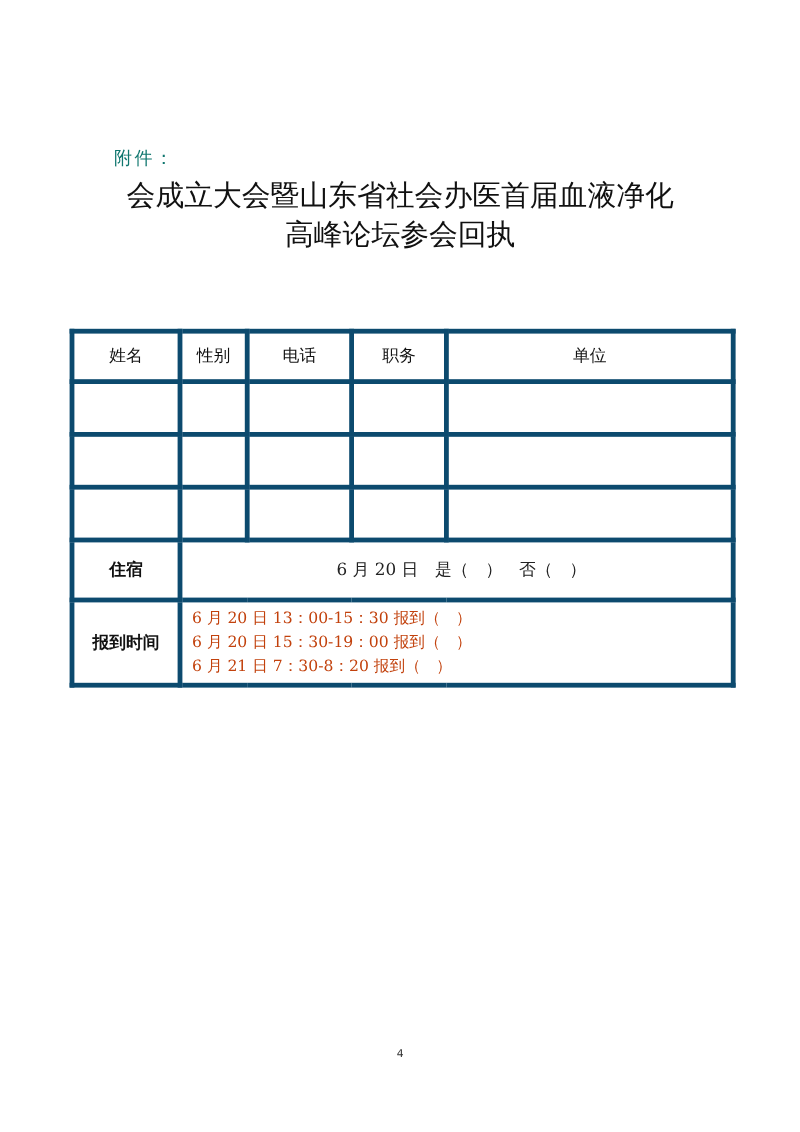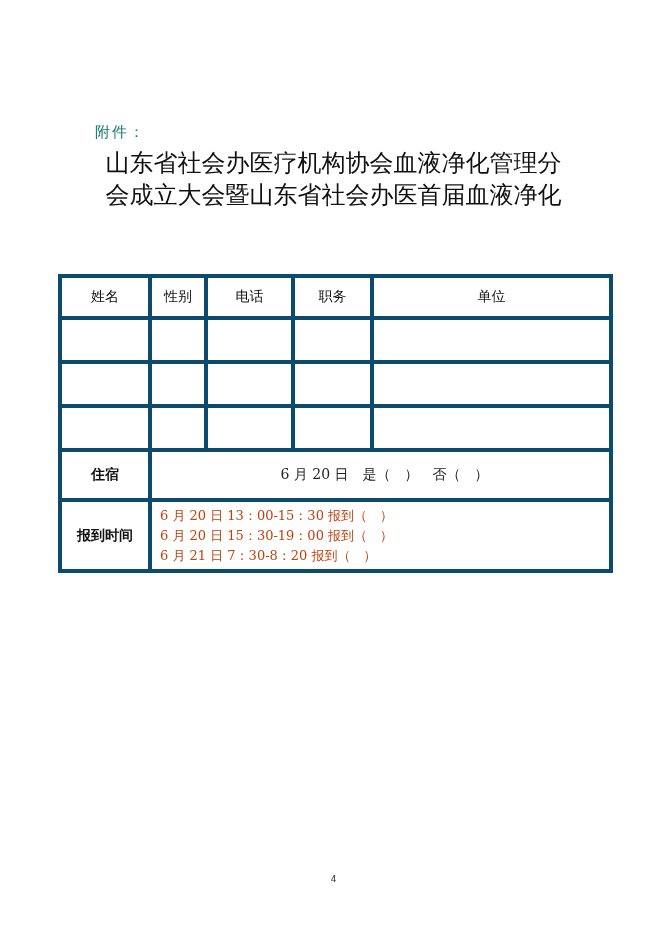--- a/index.html
+++ b/index.html
@@ -20,22 +20,22 @@
   .reg .line { font-size: 13px; line-height: 20px; color: #c2410c; }
   .pageno { position: absolute; left: 0; width: 667px; top: 874px; text-align: center; font-size: 9px; color: #333;
             font-family: "DejaVu Sans", "Liberation Sans", sans-serif; }
 </style>
 </head>
 <body>
 
 <div class="attach">附件：</div>
 
 <div class="title">
-  <div>山东省社会办医疗机构协会血液净化管理分</div>
   <div>会成立大会暨山东省社会办医首届血液净化</div>
+  <div>高峰论坛参会回执</div>
 </div>
 
 <table class="form">
   <colgroup>
     <col style="width:90px">
       <col style="width:56px">
       <col style="width:87px">
       <col style="width:79px">
       <col style="width:239px">
   </colgroup>

